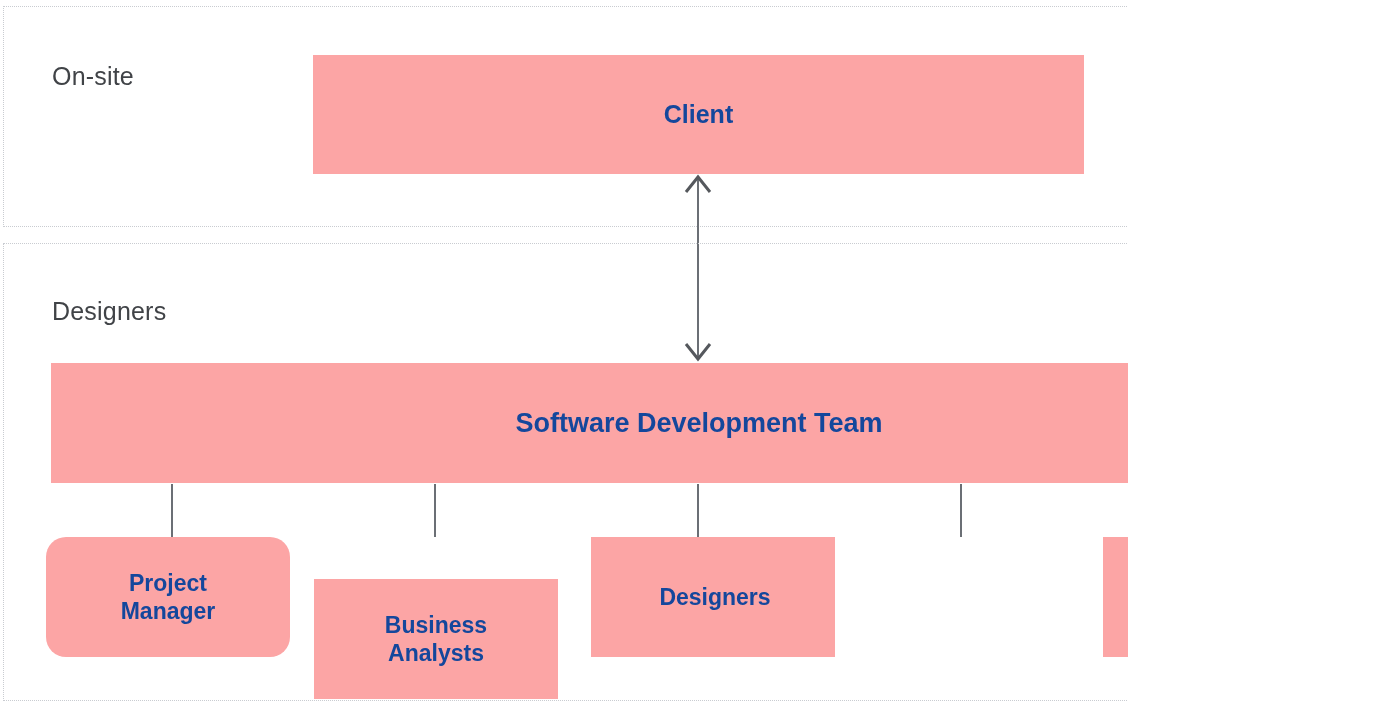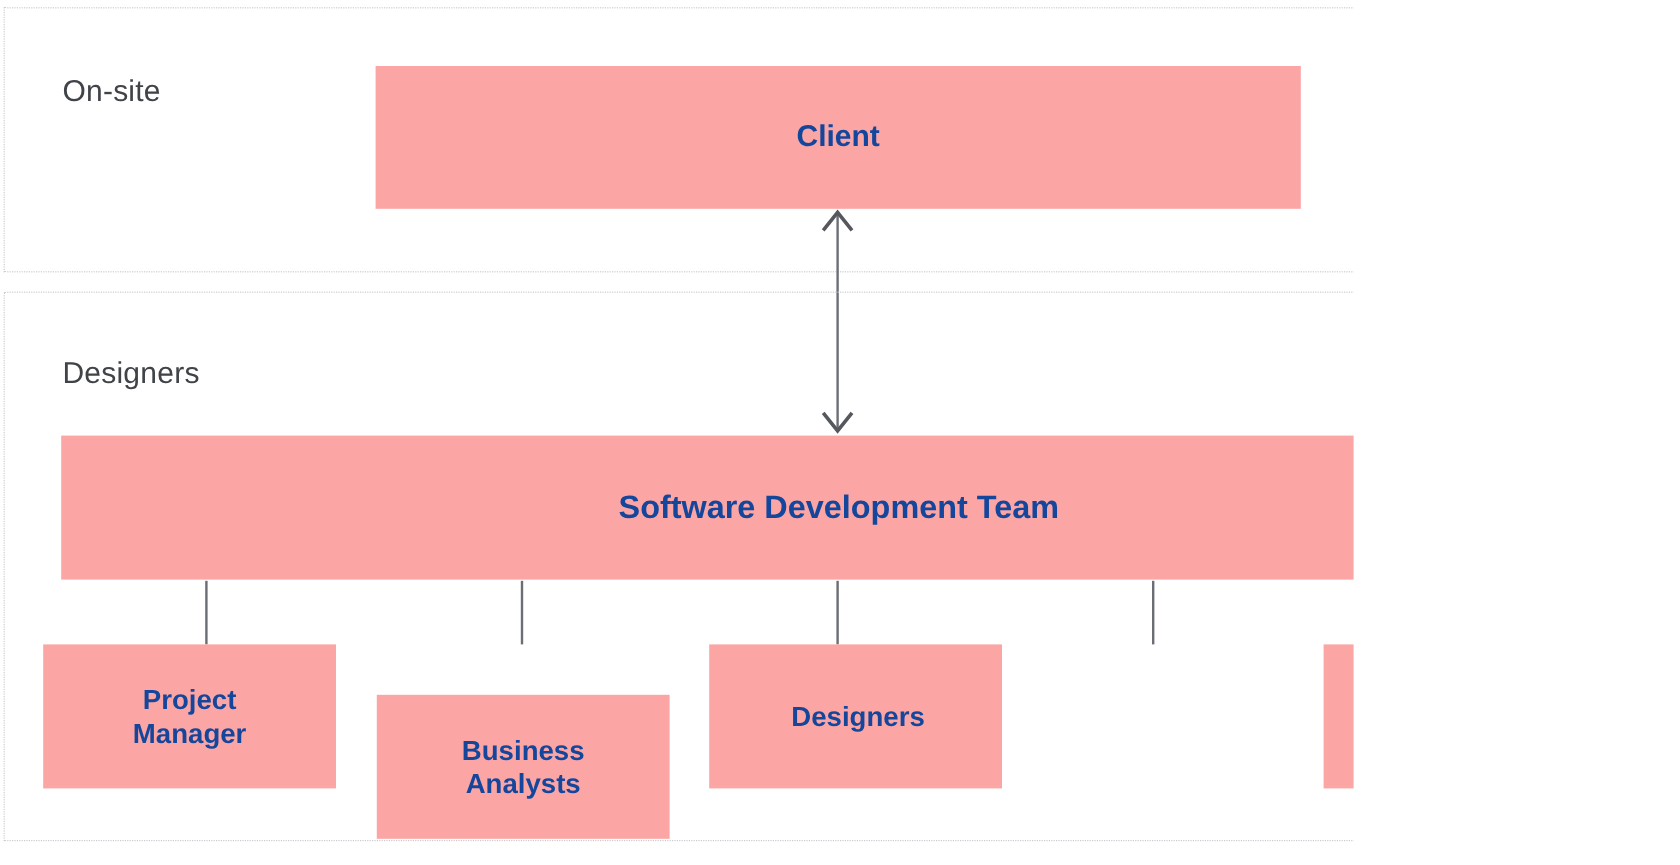--- a/index.html
+++ b/index.html
@@ -61,21 +61,21 @@
     left: 51px; top: 363px; width: 1296px; height: 120px;
     font-size: 27px;
   }
 
   .role-box {
     top: 537px;
     height: 120px;
     font-size: 23px;
     padding: 0 8px;
   }
-  #box-pm   { left: 36px;   width: 244px; }
+  #box-pm   { left: 46px;   width: 244px; border-radius: 20px; }
   #box-ba   { left: 314px;  width: 244px; margin-top: 42px; }
   #box-des  { left: 591px;  width: 244px; padding-left: 12px; }
   #box-dev  { left: 840px;  width: 244px; }
   #box-qa   { left: 1103px; width: 244px; }
 
   
   .connector {
     position: absolute;
     width: 2px;
     background: #6b6f75;

